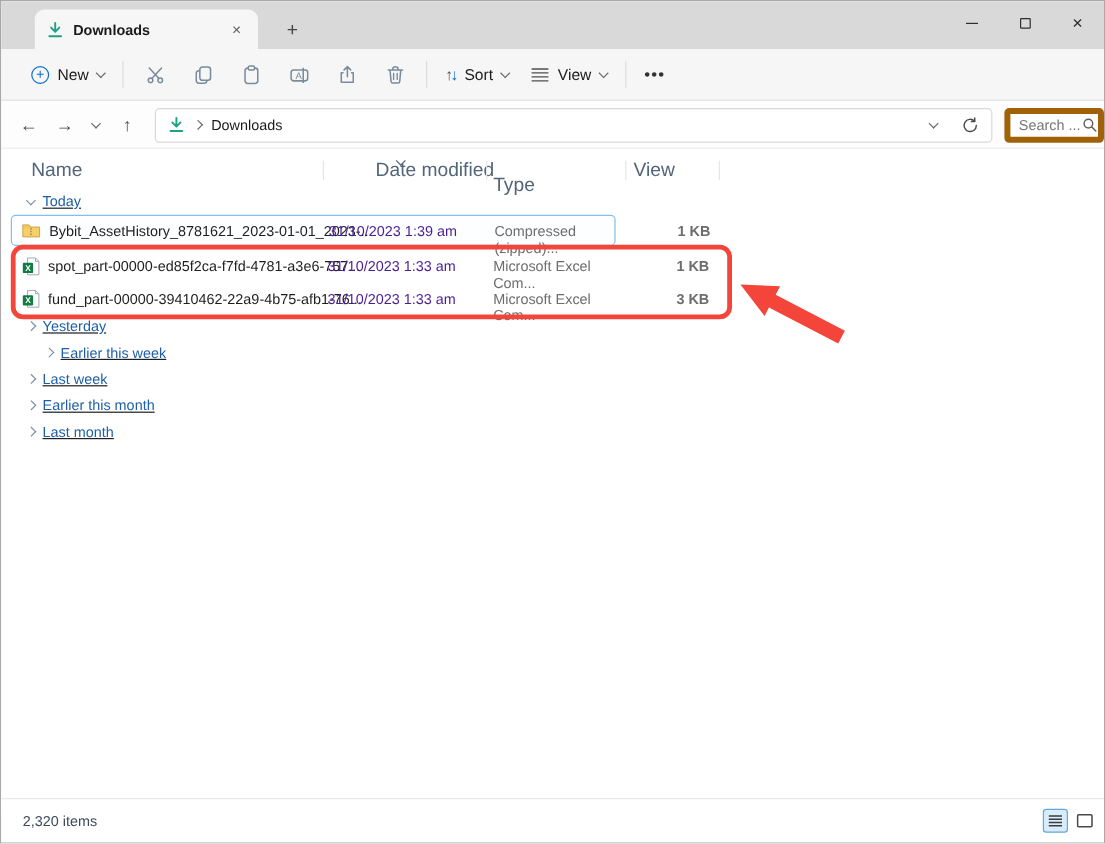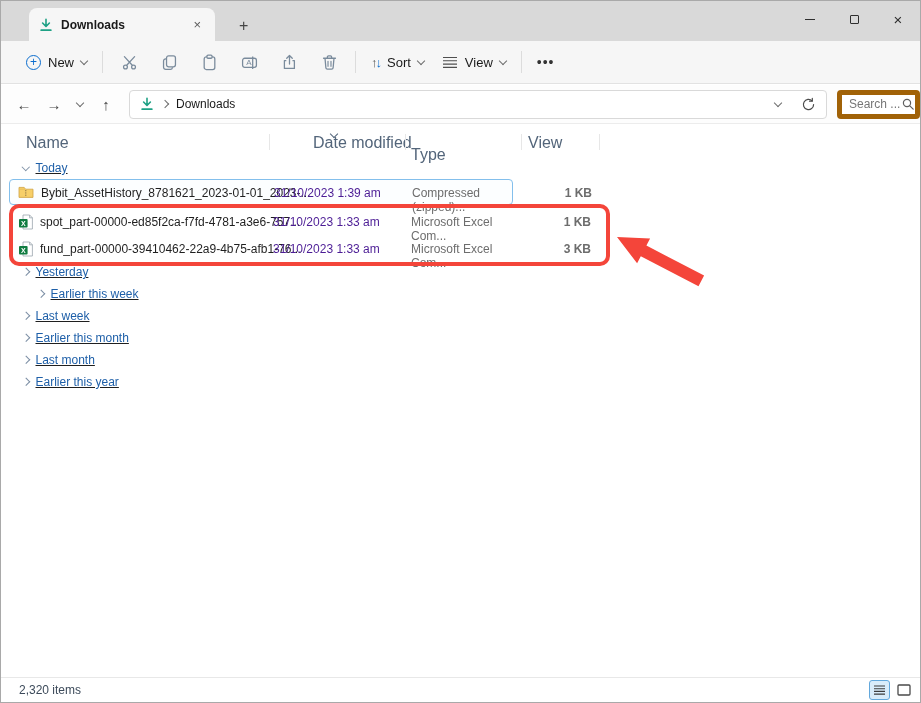--- a/index.html
+++ b/index.html
@@ -75,21 +75,21 @@
   .c-date { position:absolute; left:264px; top:6px; color:#4c1d95; }
   .c-type { position:absolute; left:402px; top:6px; color:#6d6d6d; }
   .c-size { position:absolute; left:505px; top:6px; width:77px; text-align:right; color:#6d6d6d;font-weight:bold; }
 
   
   .anno-box { position:absolute; left:8px; top:79px; width:601px; height:62px;
               border:4px solid #f4453a; border-radius:10px; pointer-events:none; z-index:5; }
   .anno-arrow { position:absolute; left:606px; top:97px; z-index:5; pointer-events:none; }
 
   
-  .statusbar { position:absolute; left:0; bottom:0; width:100%; height:25px; border-top:1px solid #e8e8e8;
+  .statusbar { position:absolute; left:0; bottom:0; width:100%; height:37px; border-top:1px solid #e8e8e8;
                background:#fff; display:flex; align-items:center; padding:0 6px 0 18px; font-size:12px; color:#3c4a5a; }
   .status-spacer { flex:1; }
   .view-toggle { width:21px; height:20px; display:flex; align-items:center; justify-content:center; margin-left:3px; border-radius:3px; }
   .view-toggle.active { background:#d8ecfa; border:1px solid #62a8dc; }
   svg { display:block; }
 </style>
 </head>
 <body>
 
 <div class="window">
@@ -304,24 +304,20 @@
       <span class="group-label">Earlier this month</span>
     </div>
     <div class="group-row" style="top:180px;">
       <span class="chev right"></span>
       <span class="group-label">Last week</span>
     </div>
     <div class="group-row" style="top:224px;">
       <span class="chev right"></span>
       <span class="group-label">Last month</span>
     </div>
-    <div class="group-row" style="top:246px;">
-      <span class="chev right"></span>
-      <span class="group-label">Earlier this year</span>
-    </div>
   </div>
 
   <div class="statusbar">
     <span>2,320 items</span>
     <span class="status-spacer"></span>
     <span class="view-toggle active">
       <svg width="13" height="12" viewBox="0 0 13 12">
           <path d="M1 2 H12 M1 4.7 H12 M1 7.4 H12 M1 10.1 H12" stroke="#3c3c3c" stroke-width="1.1"></path>
         </svg>
     </span>

